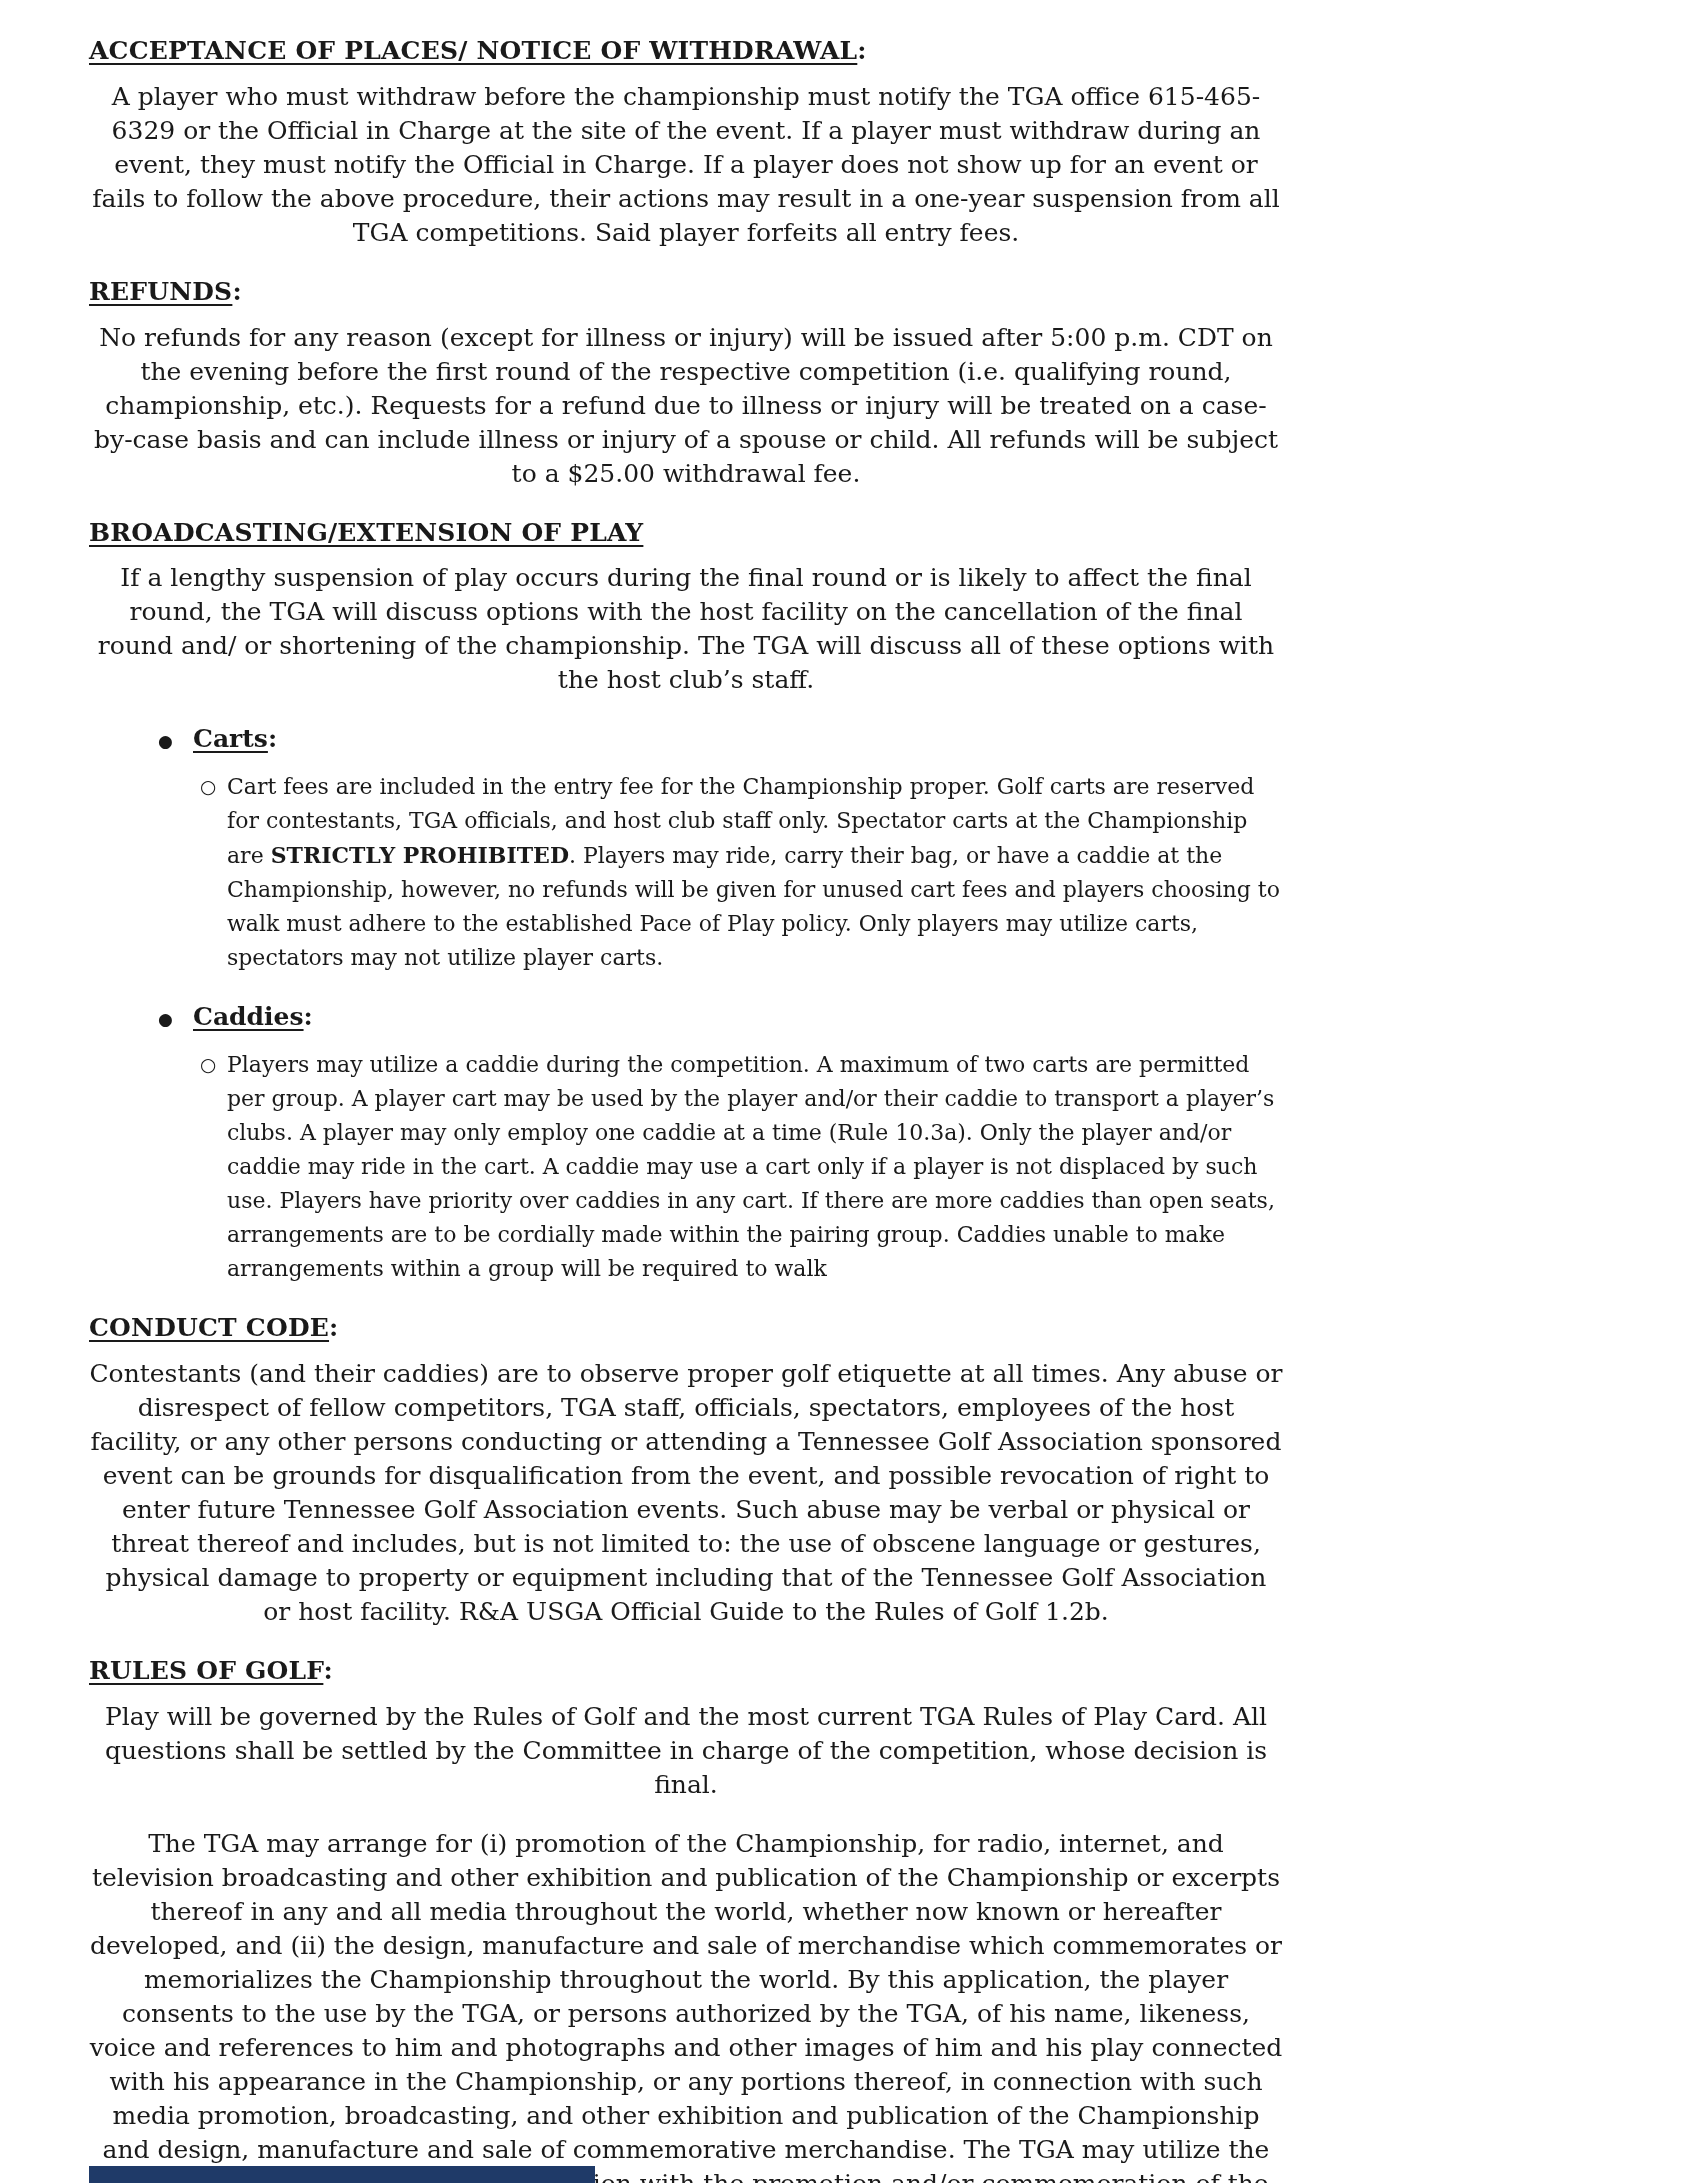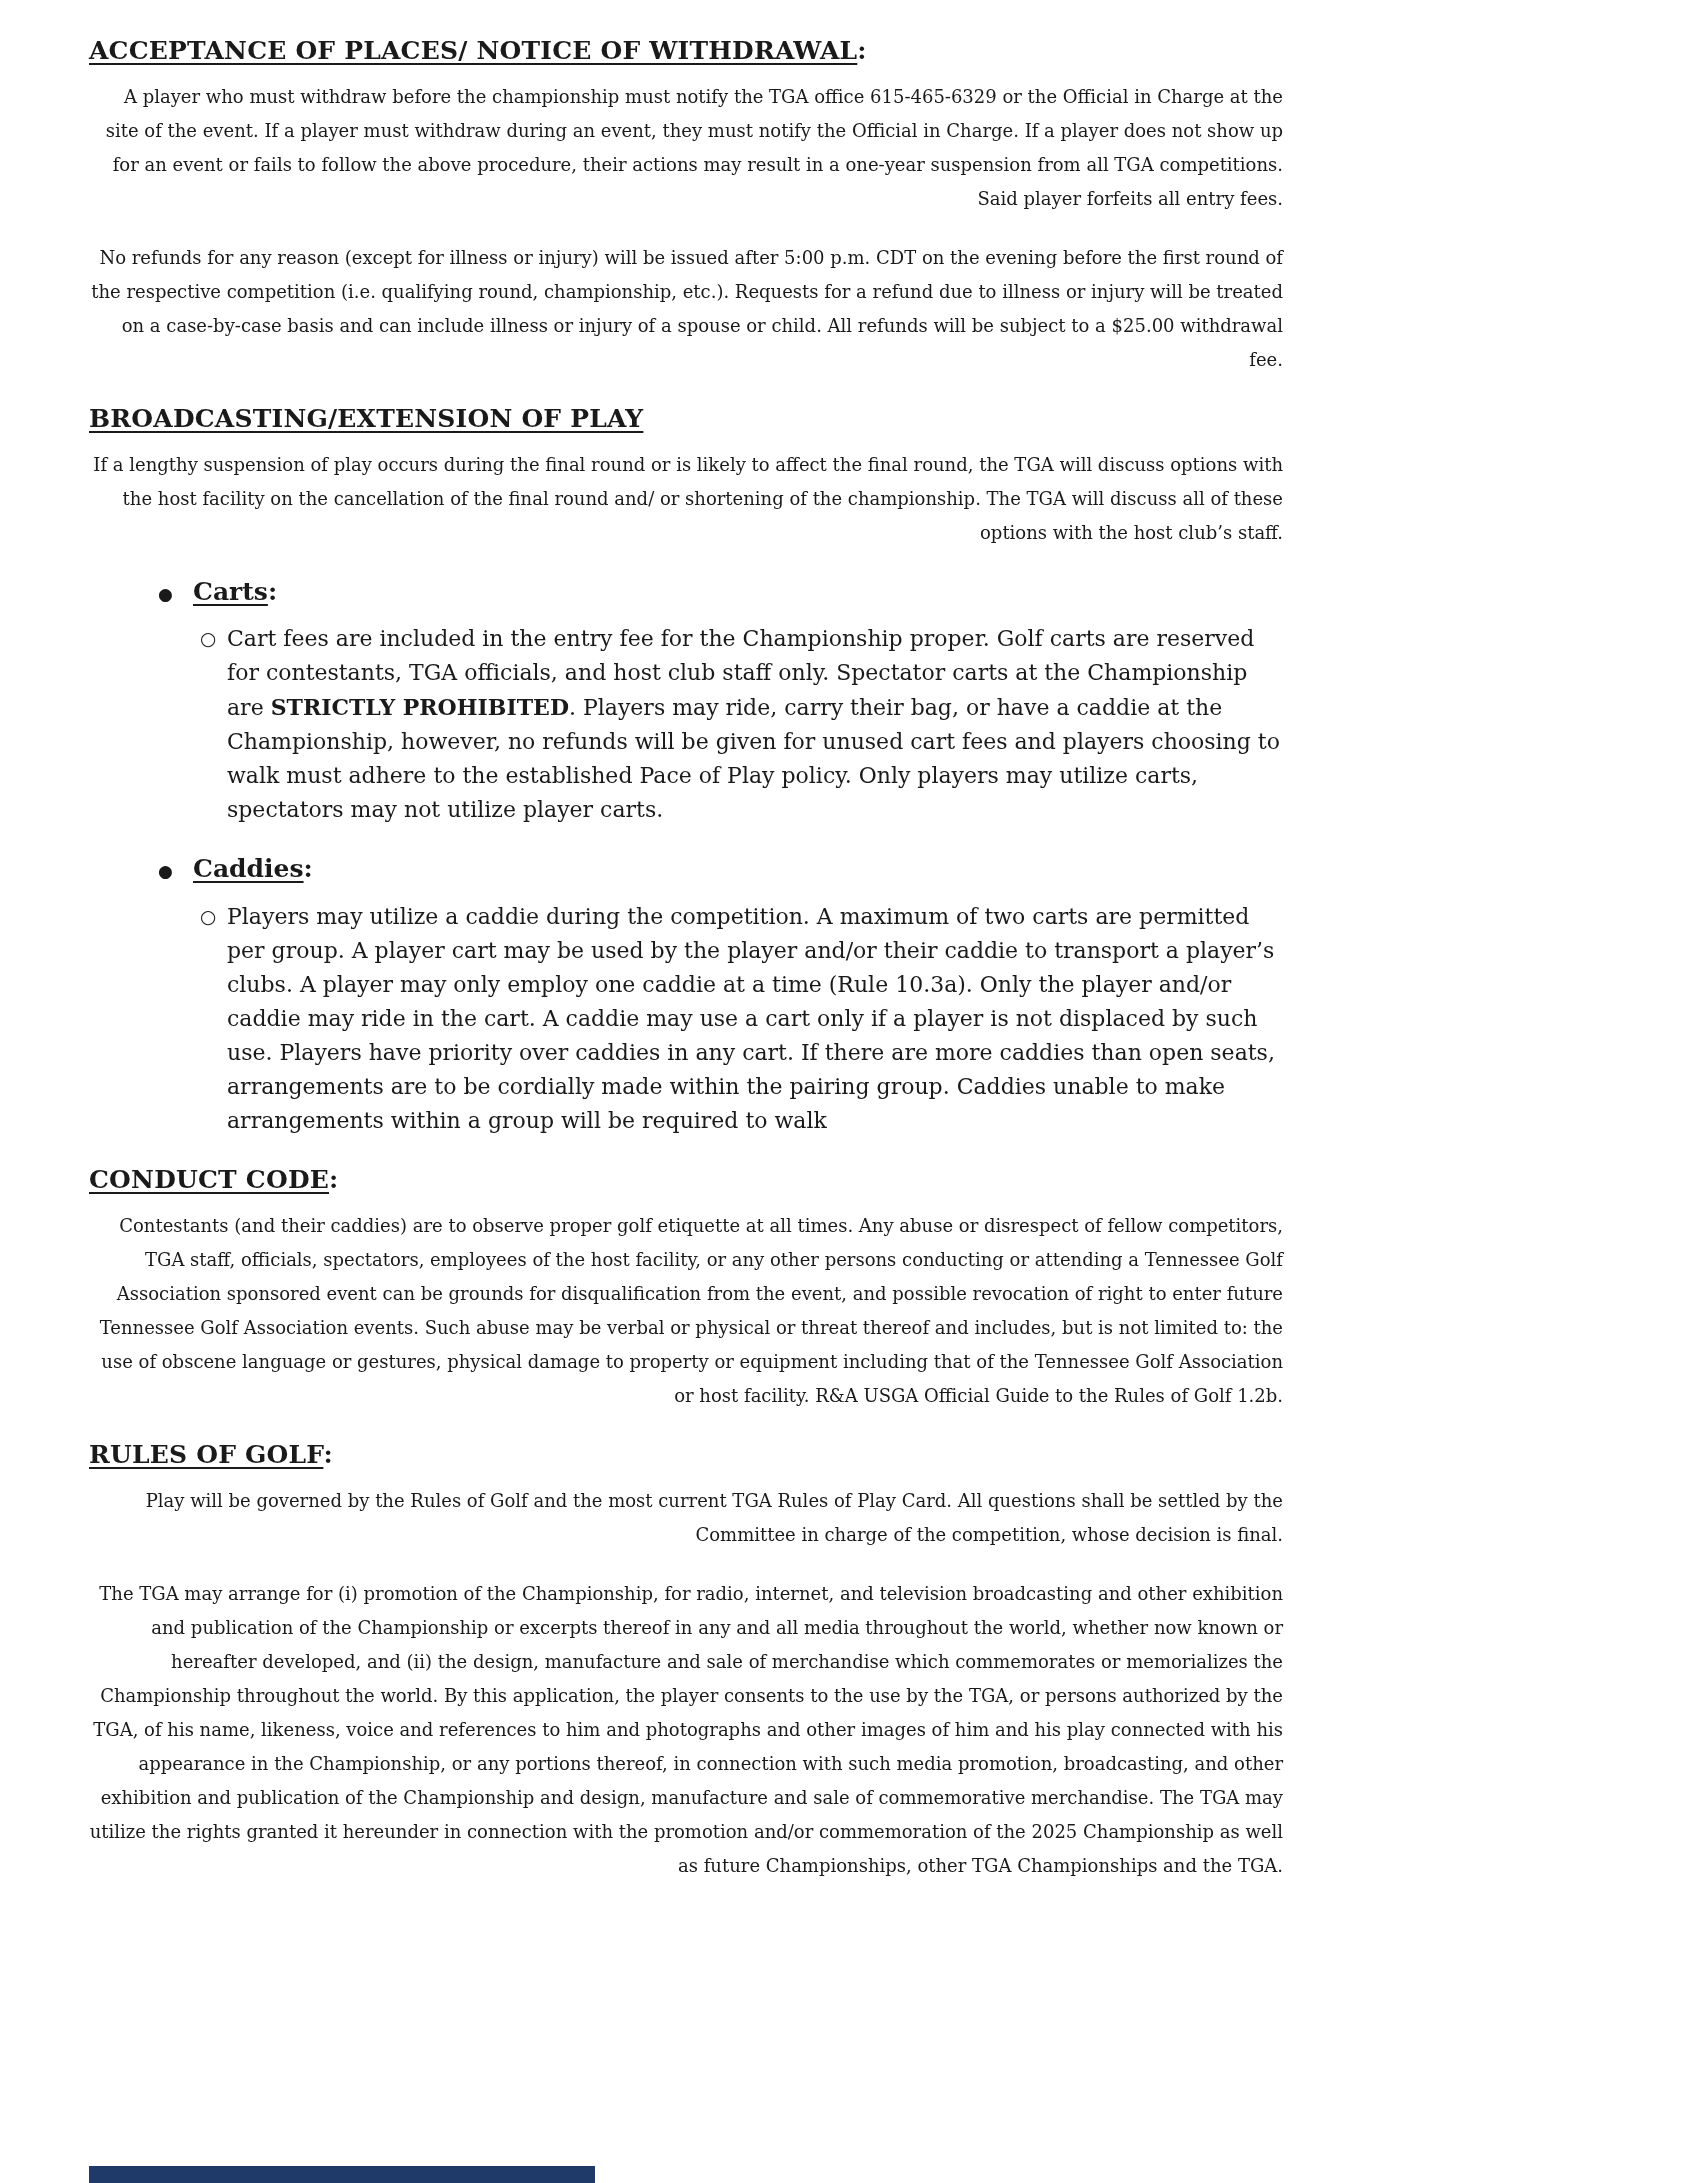--- a/index.html
+++ b/index.html
@@ -24,23 +24,23 @@
     line-height:34px;
     margin-bottom:11.8px;
     letter-spacing:0.2px;
   }
   .u {
     text-decoration:underline;
     text-decoration-thickness:2.1px;
     text-underline-offset:4.2px;
   }
   .body {
-    font-size:18px;
+    font-size:25px;
     line-height:34px;
-    text-align:right;
+    text-align:center;
   }
   
   .l1 { margin-top:17px; }
   .l1-item { margin-bottom:25px; }
   .l1-item:last-child { margin-bottom:0; }
   .l1-head {
     display:flex;
     align-items:baseline;
     padding-left:69px;
     font-size:25px;
@@ -86,20 +86,21 @@
 <body style="color: rgb(26, 26, 26);">
 
 <div class="page">
 
   <section class="sec">
     <h2 class="hd"><span class="u">ACCEPTANCE OF PLACES/ NOTICE OF WITHDRAWAL</span><span>:</span></h2>
     <p class="body">A player who must withdraw before the championship must notify the TGA office 615-465-6329 or the Official in Charge at the site of the event. If a player must withdraw during an event, they must notify the Official in Charge. If a player does not show up for an event or fails to follow the above procedure, their actions may result in a one-year suspension from all TGA competitions. Said player forfeits all entry fees.</p>
   </section>
 
   <section class="sec">
+    <h2 class="hd"><span class="u">REFUNDS</span><span>:</span></h2>
     <p class="body">No refunds for any reason (except for illness or injury) will be issued after 5:00 p.m. CDT on the evening before the first round of the respective competition (i.e. qualifying round, championship, etc.). Requests for a refund due to illness or injury will be treated on a case-by-case basis and can include illness or injury of a spouse or child. All refunds will be subject to a $25.00 withdrawal fee.</p>
   </section>
 
   <section class="sec">
     <h2 class="hd"><span class="u">BROADCASTING/EXTENSION OF PLAY</span><span></span></h2>
     <p class="body">If a lengthy suspension of play occurs during the final round or is likely to affect the final round, the TGA will discuss options with the host facility on the cancellation of the final round and/ or shortening of the championship. The TGA will discuss all of these options with the host club’s staff.</p>
   </section>
 
   <section class="sec">
 

